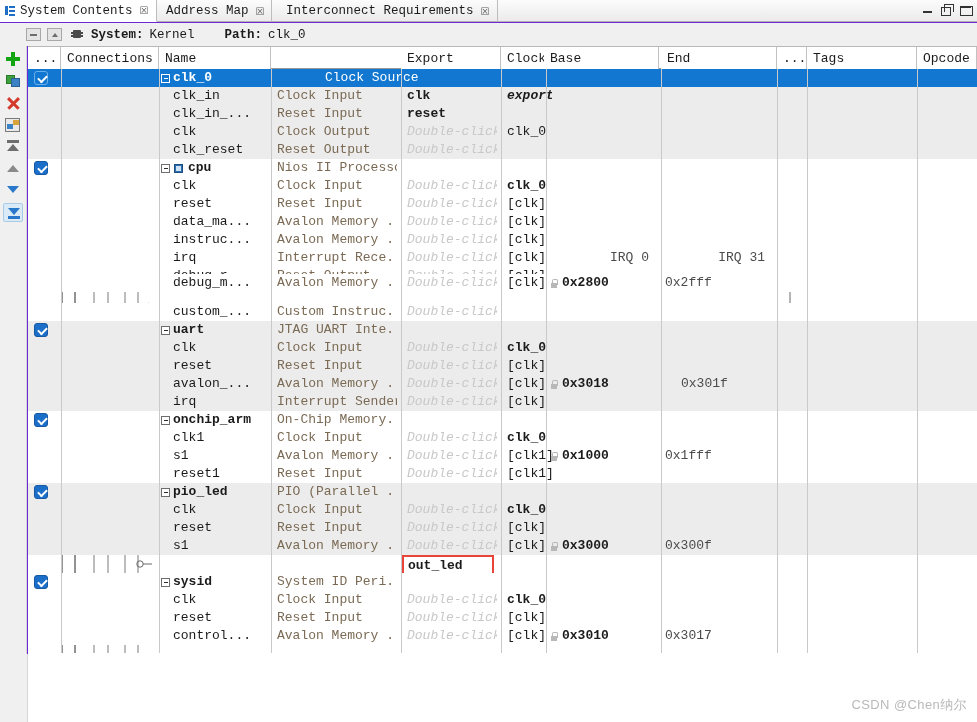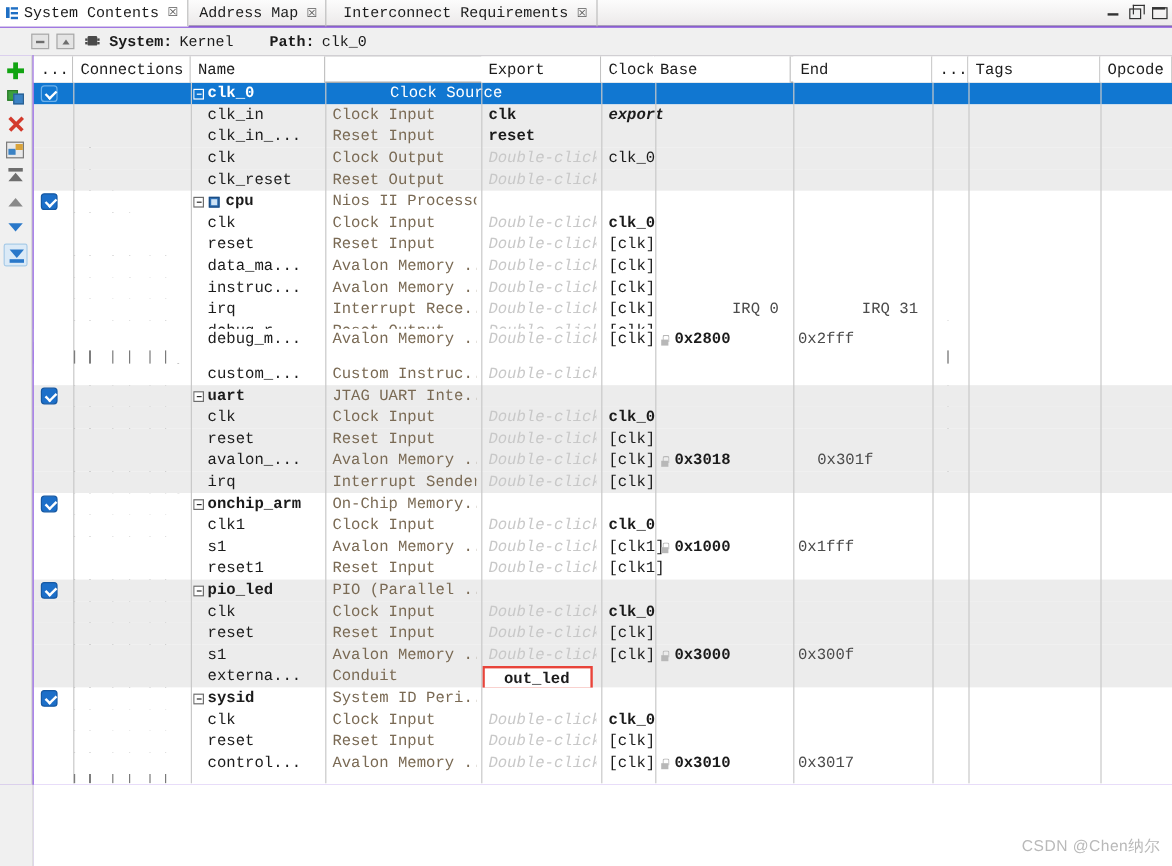--- a/index.html
+++ b/index.html
@@ -250,21 +250,21 @@
     content:""; position:absolute; left:2px; top:0px; width:4px; height:5px;
     border:1.2px solid #b8b8b8; border-bottom:none; border-radius:2px 2px 0 0;
   }
 
   
   .redbox {
     position: absolute;
     border: 2px solid #e8443a;
     background: #ffffff;
     display: flex; align-items: center;
-    padding-left: 16px;
+    padding-left: 4px;
     font-family: "Liberation Mono", monospace;
     font-size: 13px; font-weight: bold; color: #1b1b1b;
   }
 
   .wm {
     position: absolute; right: 10px; bottom: 8px;
     font-family: "Liberation Sans", sans-serif;
     font-size: 13px; color: #b9b9b9; letter-spacing: .4px;
   }
 
@@ -688,26 +688,20 @@
           </div>
           <div class="cell c-desc pad" style="left: 243px; width: 126px;">Avalon Memory ...</div>
           <div class="cell c-export pad dbl" style="left: 373px; width: 96px;">Double-click</div>
           <div class="cell c-clock pad " style="left: 473px; width: 51px;">[clk]</div>
           <div class="cell c-base" style="left: 518px; width: 109px; padding-left: 4px;">
             <span class="lock"></span>
             <span>0x3000</span>
           </div>
           <div class="cell c-end" style="left: 633px; width: 110px; padding-left: 4px;">0x300f</div>
         </div>
-        <div class="row alt" style="top: 486px;">
-          <div class="cell c-name" style="left: 145px; width: 108px;">
-            <span>externa...</span>
-          </div>
-          <div class="cell c-desc pad" style="left: 243px; width: 126px;">Conduit</div>
-        </div>
         <div class="redbox" style="left: 374px; top: 486px; width: 92px; height: 20px;">
           <span>out_led</span>
         </div>
         <div class="row white" style="top: 504px;">
           <div class="chk"></div>
           <div class="cell c-name mod" style="left: 133px; width: 108px;">
             <span class="expander"></span>
             <span>sysid</span>
           </div>
           <div class="cell c-desc pad" style="left: 243px; width: 126px;">System ID Peri...</div>

